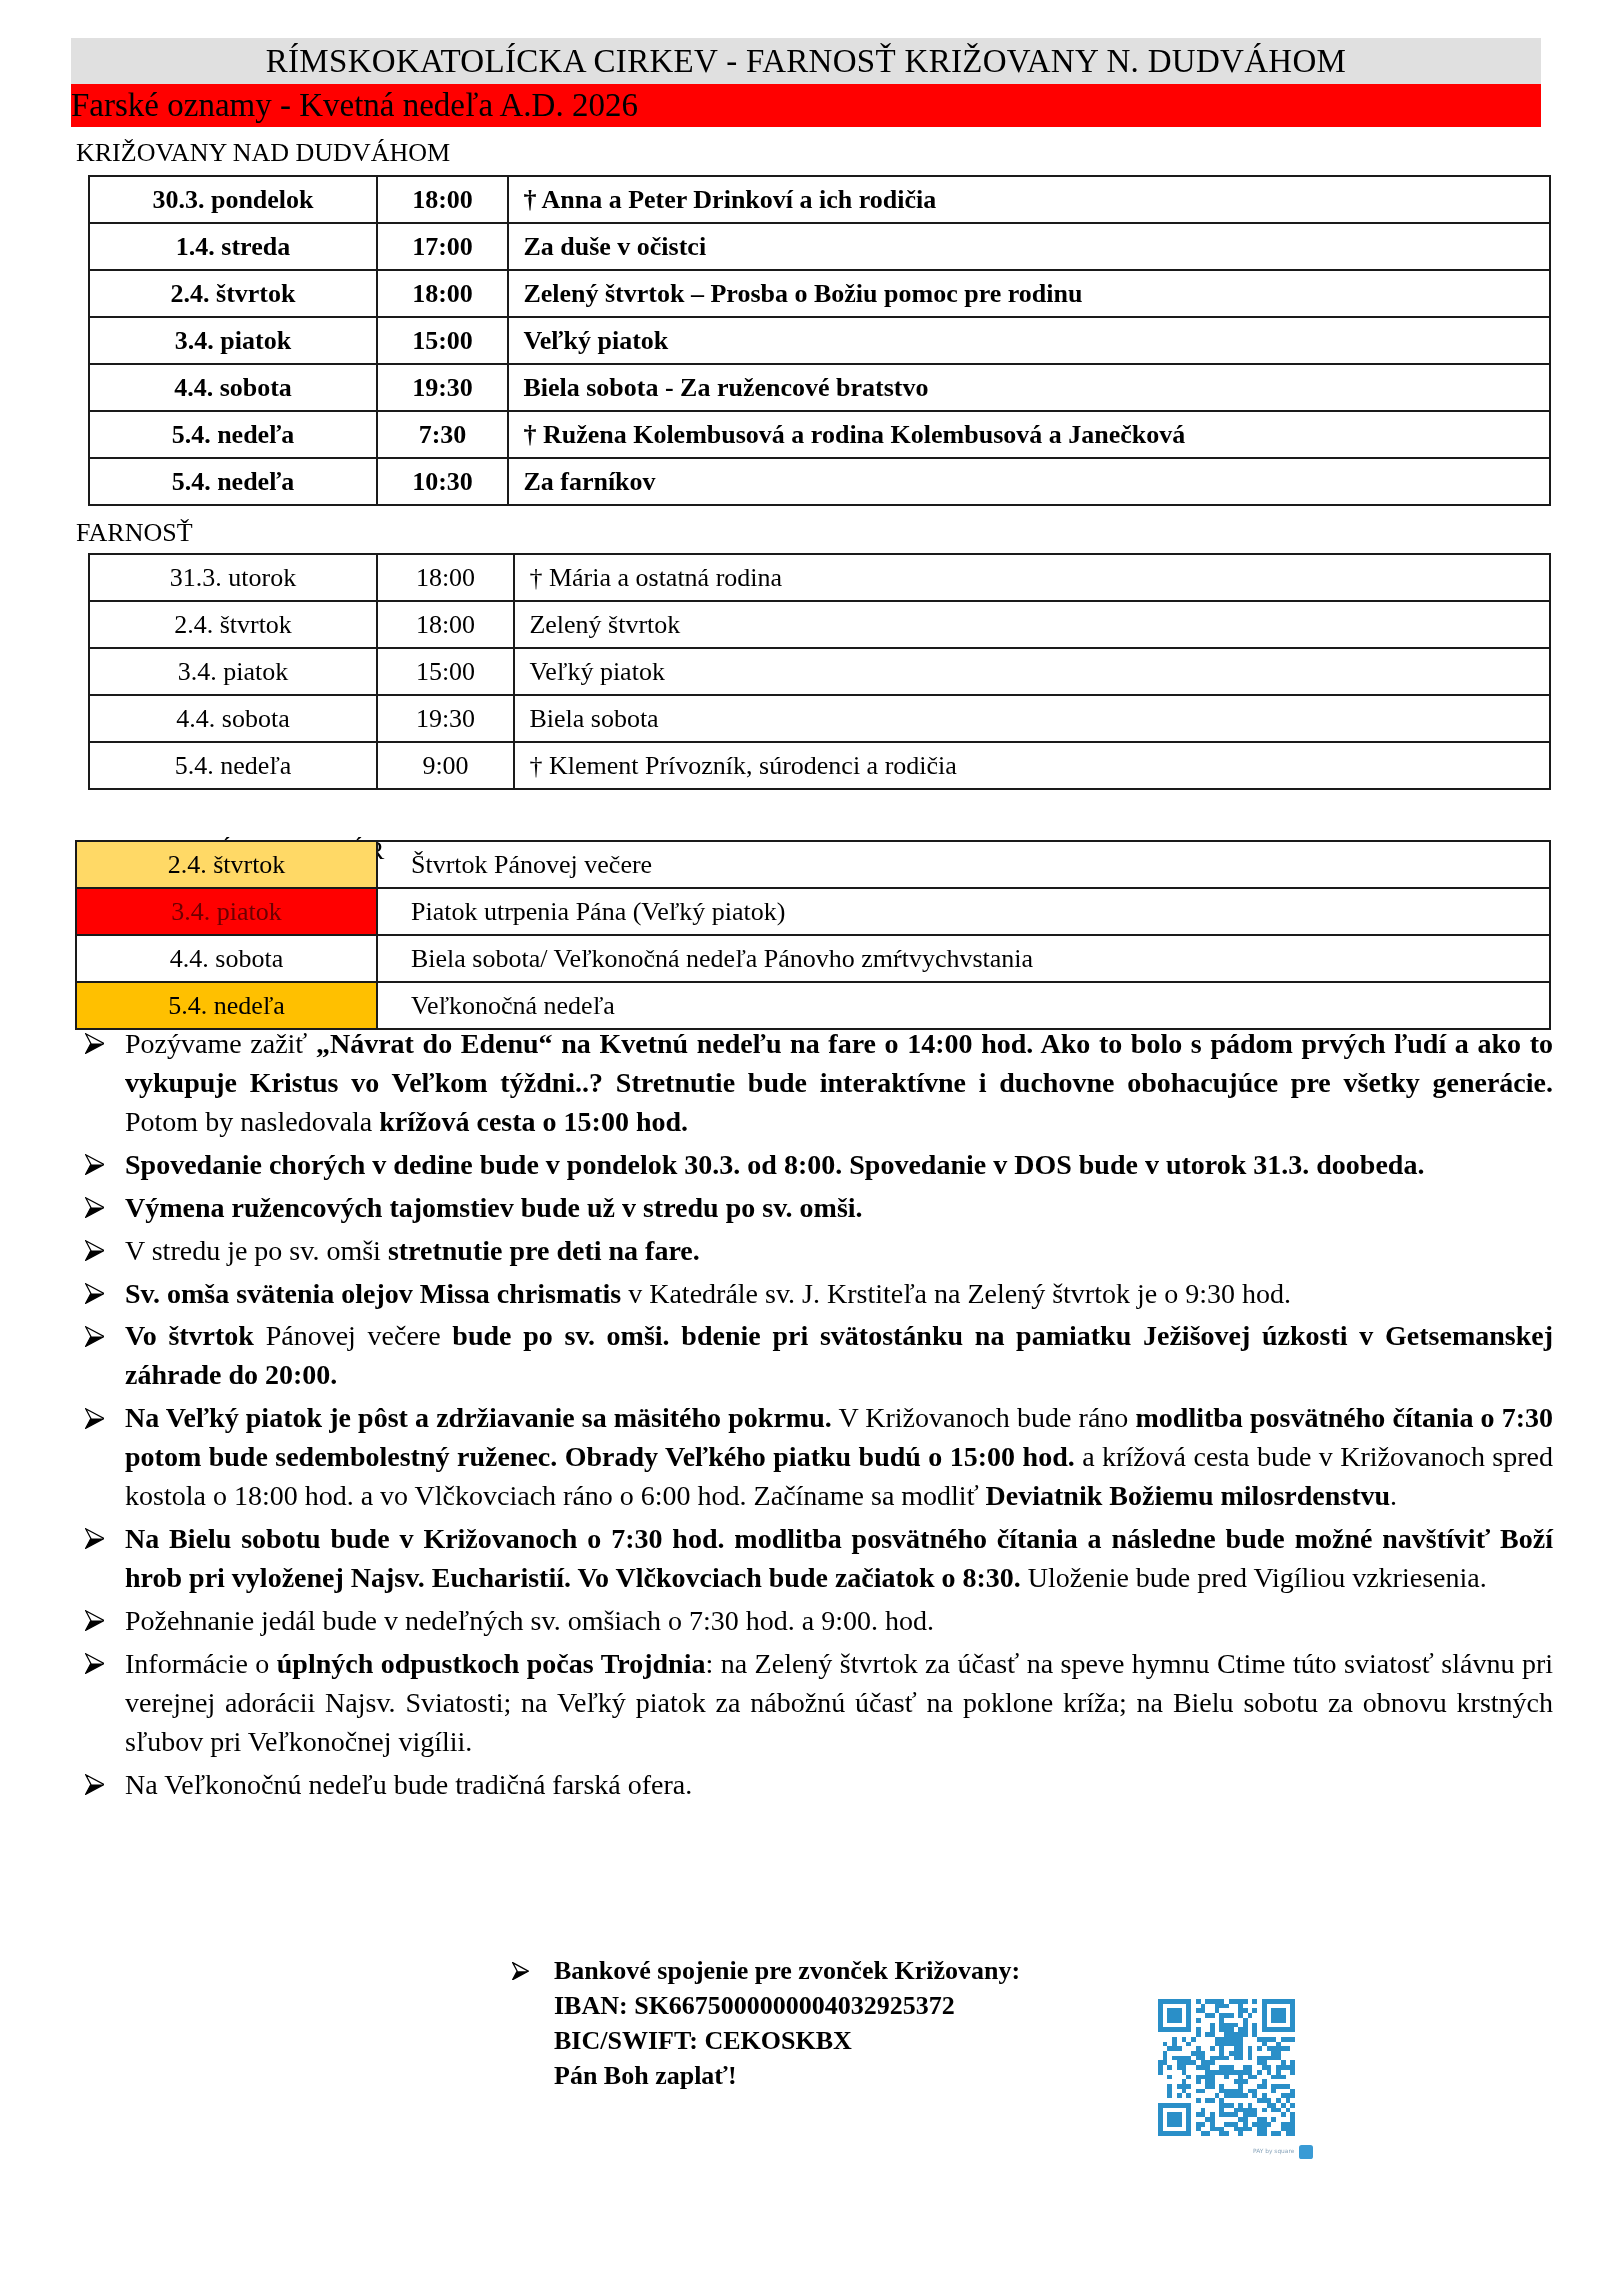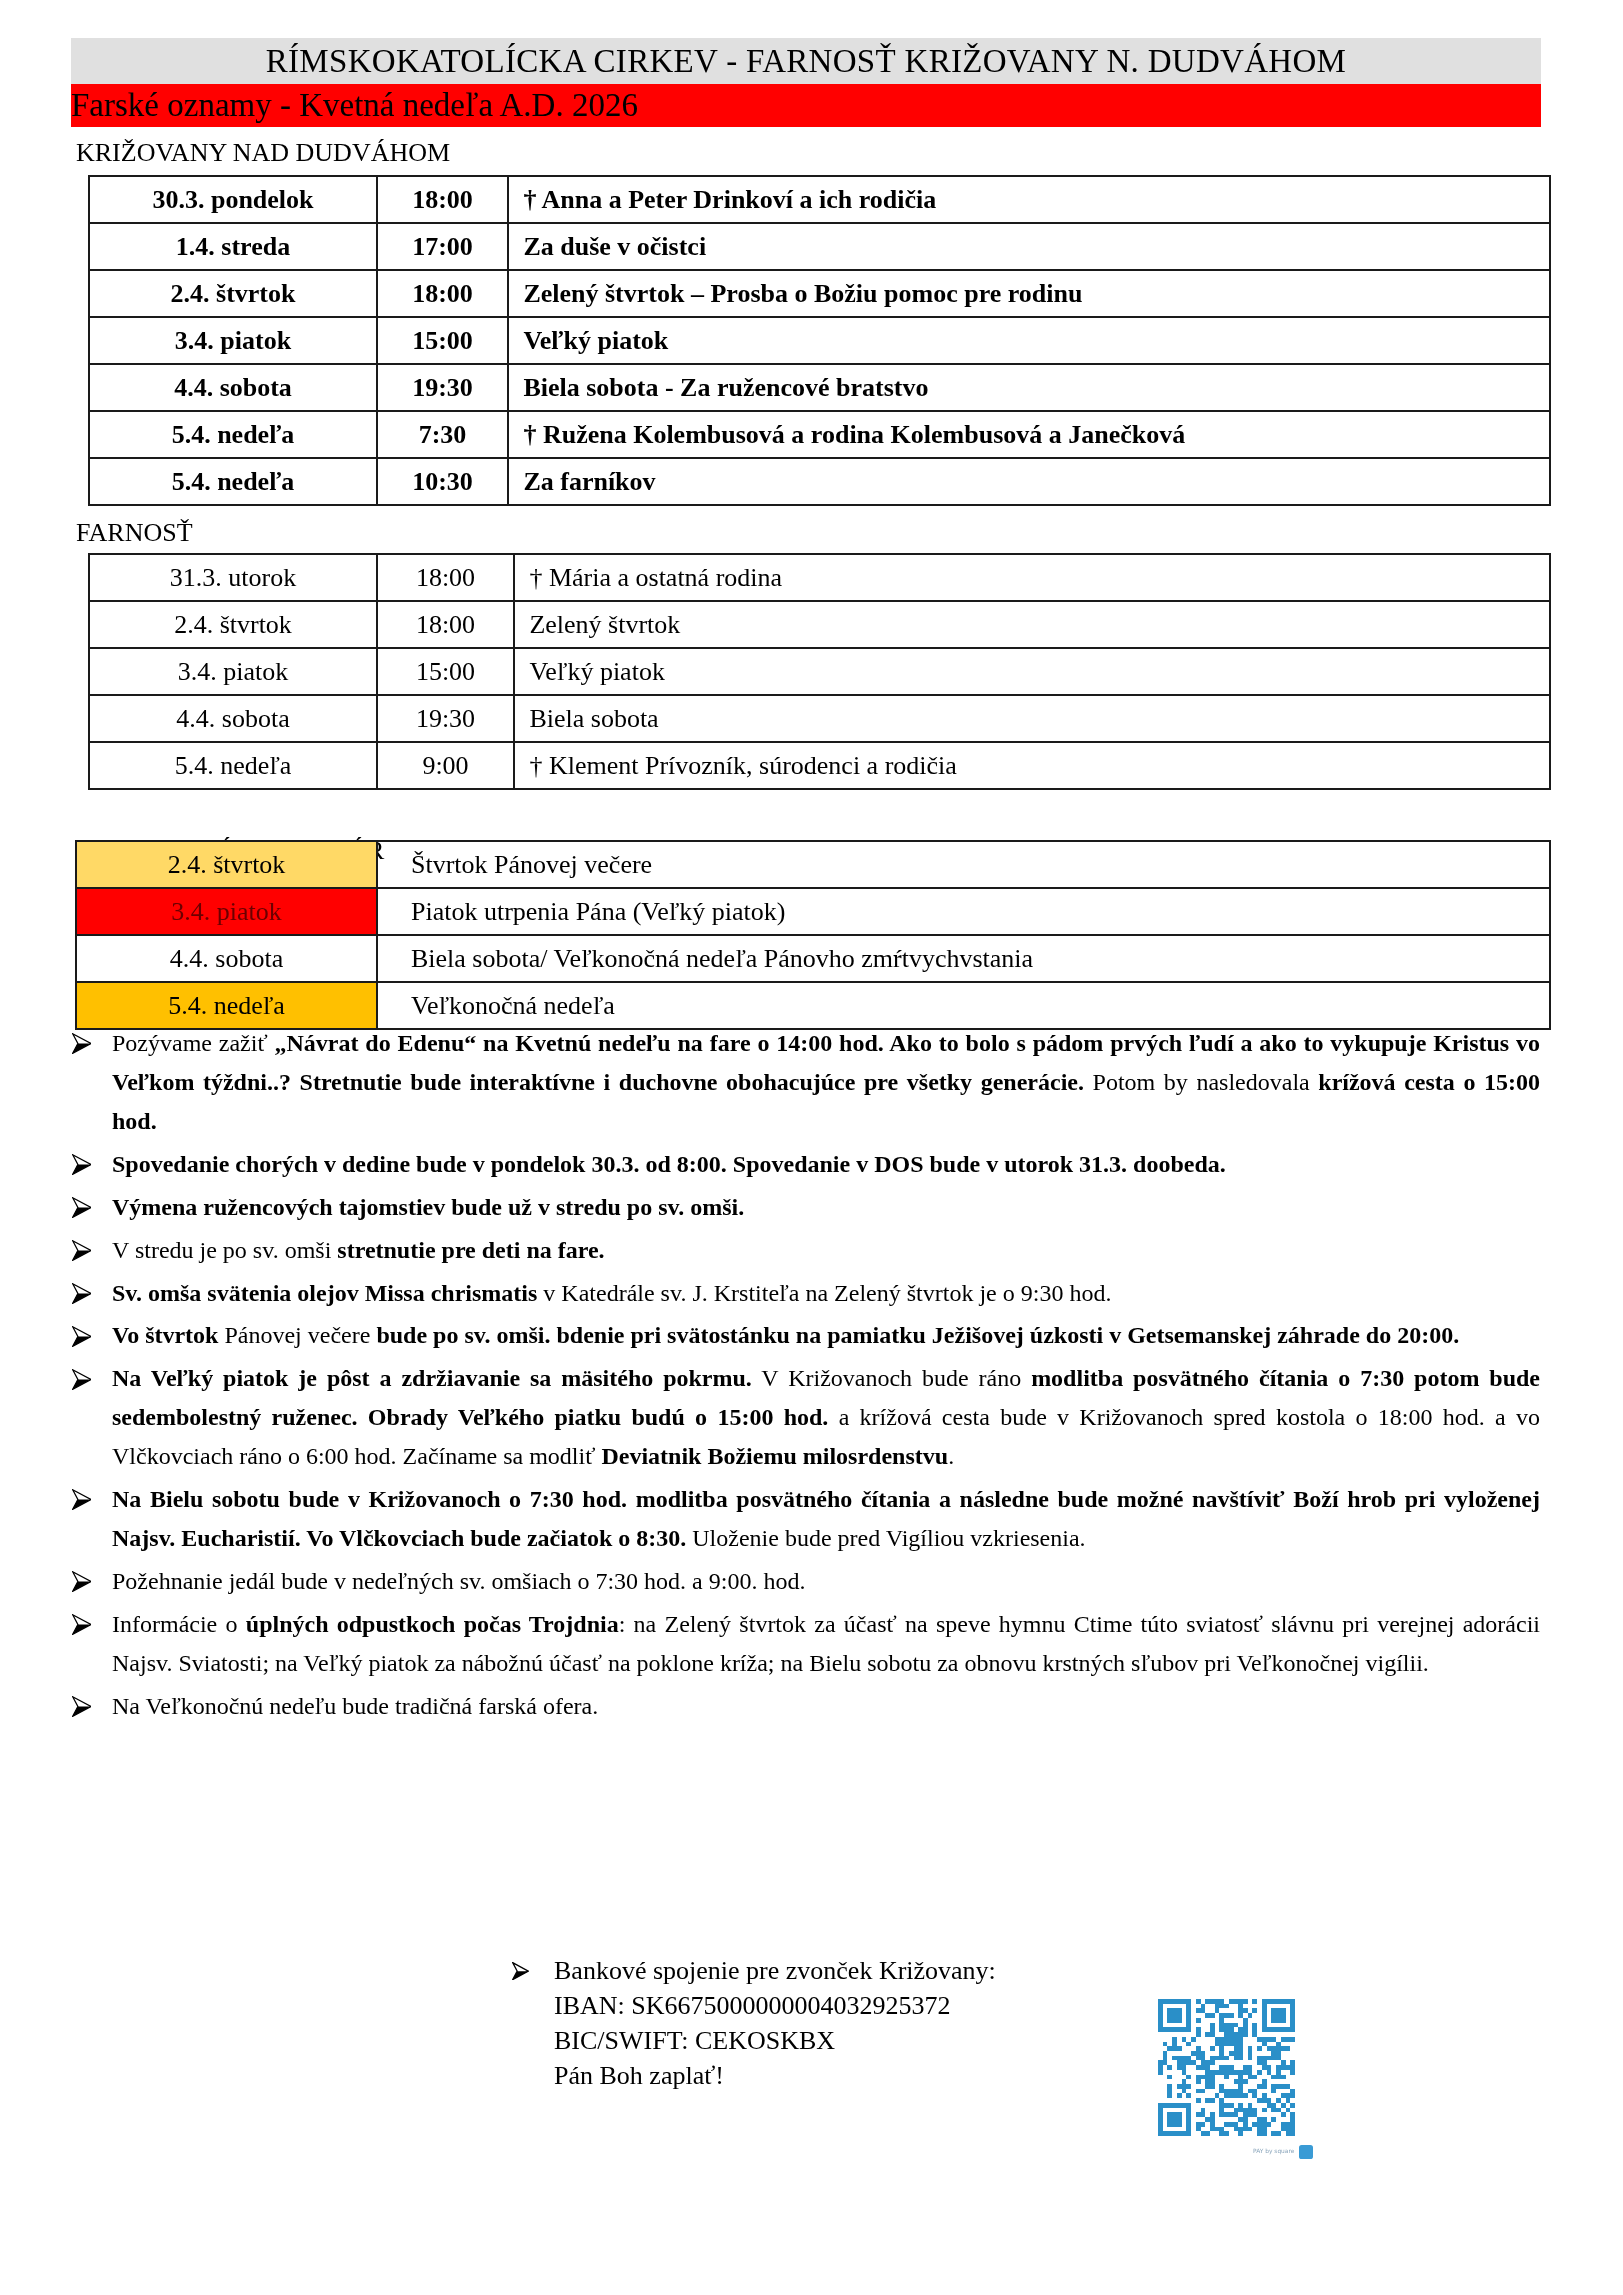--- a/index.html
+++ b/index.html
@@ -41,34 +41,34 @@
   #t2 td.c1 { width: 288px; } #t2 td.c2 { width: 137px; }
   #t3 { left: 75px; top: 840px; width: 1476px; }
   #t3 td.c1 { width: 301px; }
   #t3 td.c3 { padding-left: 33px; }
 
   .lit-thu { background: #ffd966; }
   .lit-fri { background: #ff0000; color: #6b0000; }
   .lit-sun { background: #ffc000; }
 
   .ann {
-    position: absolute; left: 68px; top: 1024px; width: 1472px;
-    font-size: 24px; line-height: 39px;
+    position: absolute; left: 81px; top: 1024px; width: 1472px;
+    font-size: 28px; line-height: 39px;
   }
   .ann-item { position: relative; padding-left: 44px; text-align: justify; margin-bottom: 3.9px; }
   .ann-item .arrow {
     position: absolute; left: 3.9px; top: 9.2px; width: 19.6px; height: 21px;
   }
   .ann-item b { font-weight: bold; }
 
   .bank {
     position: absolute; left: 504px; top: 1953px; font-size: 26px; line-height: 35px;
   }
   .bank .arrow { position: absolute; left: 7.9px; top: 9.2px; width: 17px; height: 18.3px; }
-  .bank .lines { padding-left: 50px; }
+  .bank .lines { padding-left: 50px; font-weight: bold; }
 
   .qr {
     position: absolute; left: 1158px; top: 1999px; width: 137px; height: 137px;
   }
   .qr-caption {
     position: absolute; left: 1253px; top: 2148px; font-family: "DejaVu Sans", sans-serif;
     font-size: 5.9px; color: #8aa5bb;
   }
   .qr-badge {
     position: absolute; left: 1299px; top: 2145px; width: 14.4px; height: 14.4px;

